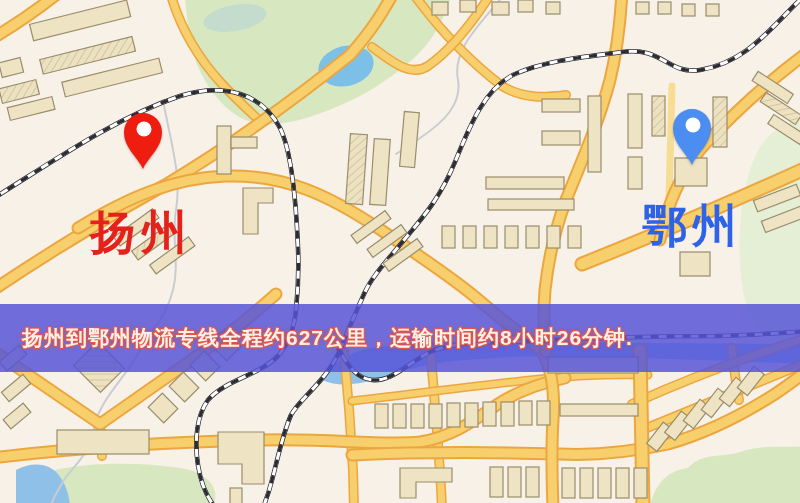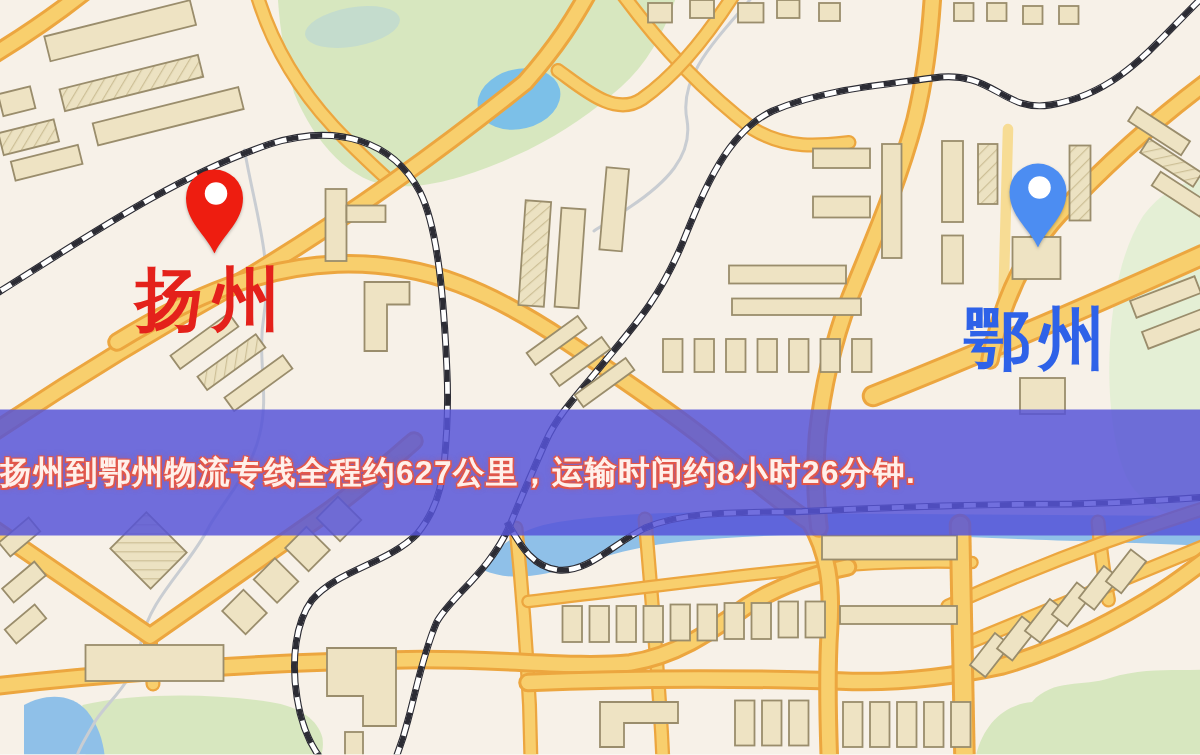--- a/index.html
+++ b/index.html
@@ -20,34 +20,34 @@
   .w10{stroke-width:10px;} .w7{stroke-width:7px;}
   .w6{stroke-width:6px;}
   .road-pale{fill:none;stroke:var(--roadPale);stroke-width:7;stroke-linecap:round;}
   .rail-base{fill:none;stroke:var(--rail);stroke-width:4.6;}
   .rail-mid{fill:none;stroke:#ffffff;stroke-width:3.1;}
   .rail-dash{fill:none;stroke:var(--rail);stroke-width:3.3;stroke-dasharray:8 8;}
   .bld{fill:var(--building);stroke:var(--buildingEdge);stroke-width:1.2;}
   .bld-h{fill:url(#hatch);stroke:var(--buildingEdge);stroke-width:1.2;}
 
   
-  .banner{position:absolute;left:0;top:273px;width:800px;height:84px;
-    background:var(--bannerBg);display:flex;align-items:center;box-sizing:border-box;}
+  .banner{position:absolute;left:0;top:304px;width:800px;height:68px;
+    background:var(--bannerBg);display:flex;align-items:center;box-sizing:border-box;padding-left:22px;}
   .banner-text{font-size:21px;letter-spacing:1px;font-weight:600;color:var(--bannerText);
     text-shadow:1px 1px 0 var(--bannerOutline),-1px -1px 0 var(--bannerOutline),
       1px -1px 0 var(--bannerOutline),-1px 1px 0 var(--bannerOutline),0 0 4px rgba(214,70,58,.55);
     white-space:nowrap;}
 
   
   .pin{position:absolute;width:48px;height:66px;margin-left:-24px;filter:drop-shadow(0 1px 1px rgba(0,0,0,.25));}
   .pin-red{color:var(--pinRed);}
   .pin-blue{color:var(--pinBlue);}
   .city-label{position:absolute;font-family:"Liberation Serif","DejaVu Serif",serif;
     font-size:46px;font-weight:600;letter-spacing:5px;line-height:1;white-space:nowrap;}
-  .label-red{color:var(--labelRed);}
+  .label-red{color:var(--labelRed);margin-top:33px;}
   .label-blue{color:var(--labelBlue);}
 </style>
 </head>
 <body>
 
 <div class="stage">
 
   <svg width="800" height="503" viewBox="0 0 800 503">
     <defs>
       <pattern id="hatch" width="6" height="6" patternUnits="userSpaceOnUse" patternTransform="rotate(45)">

